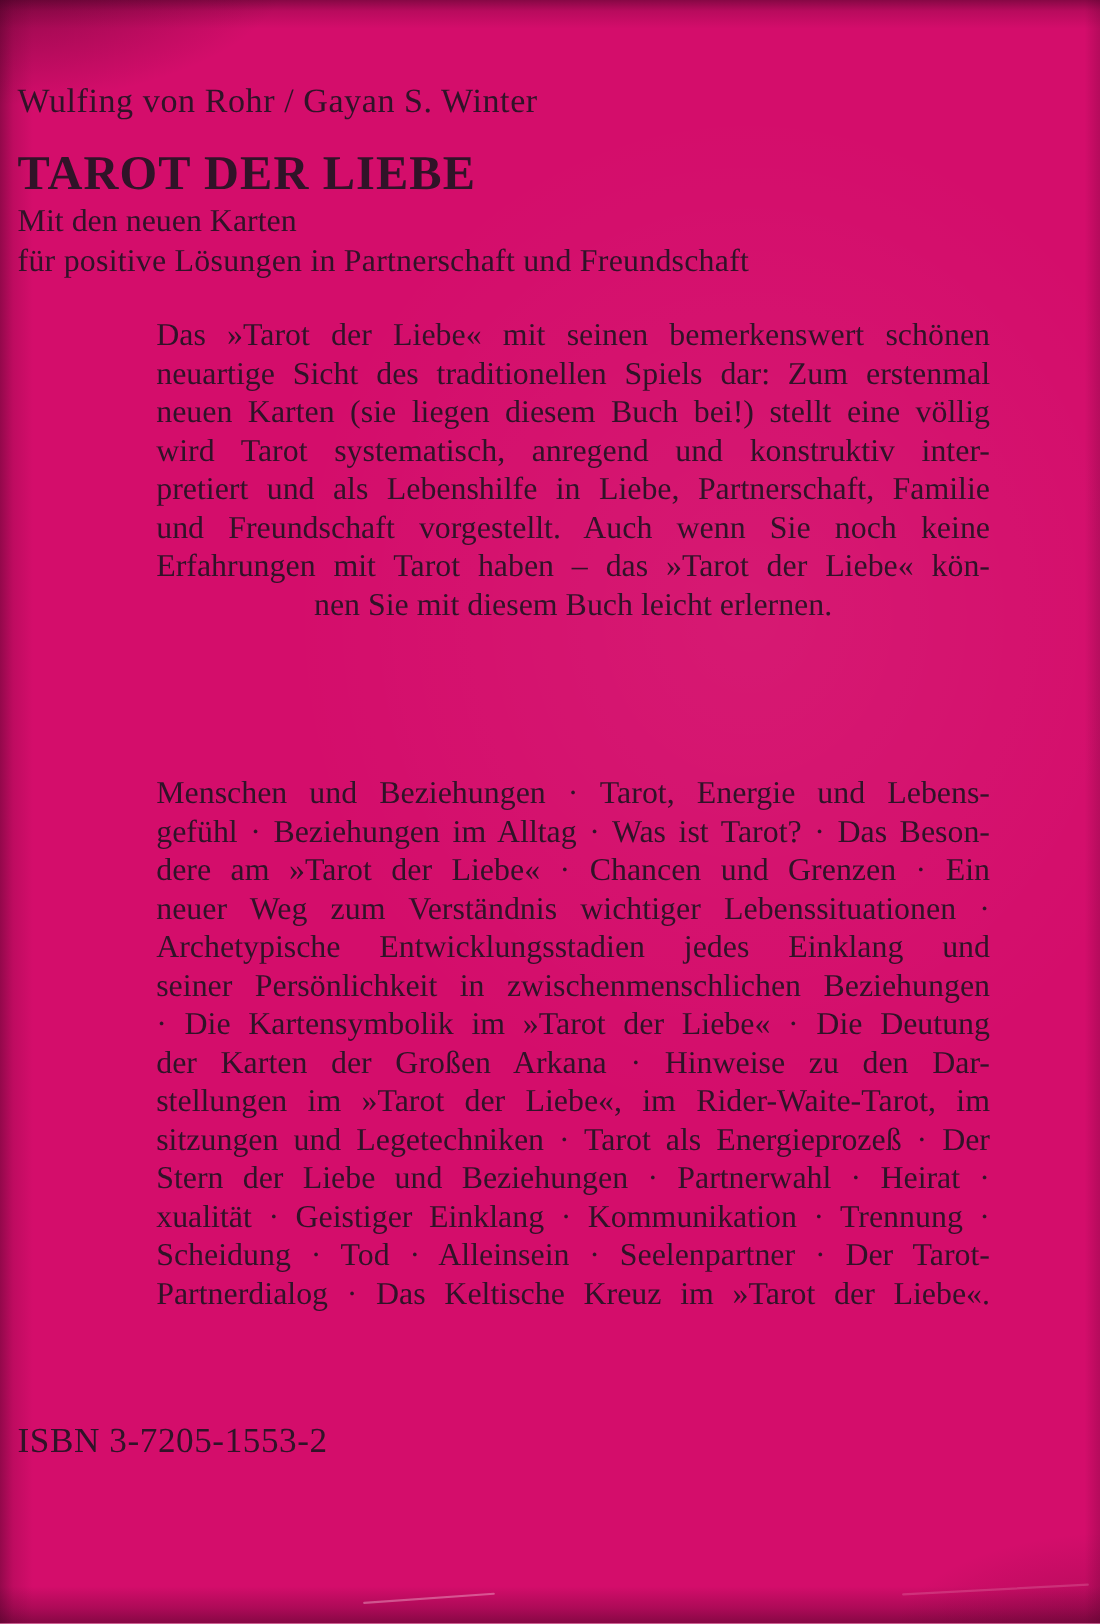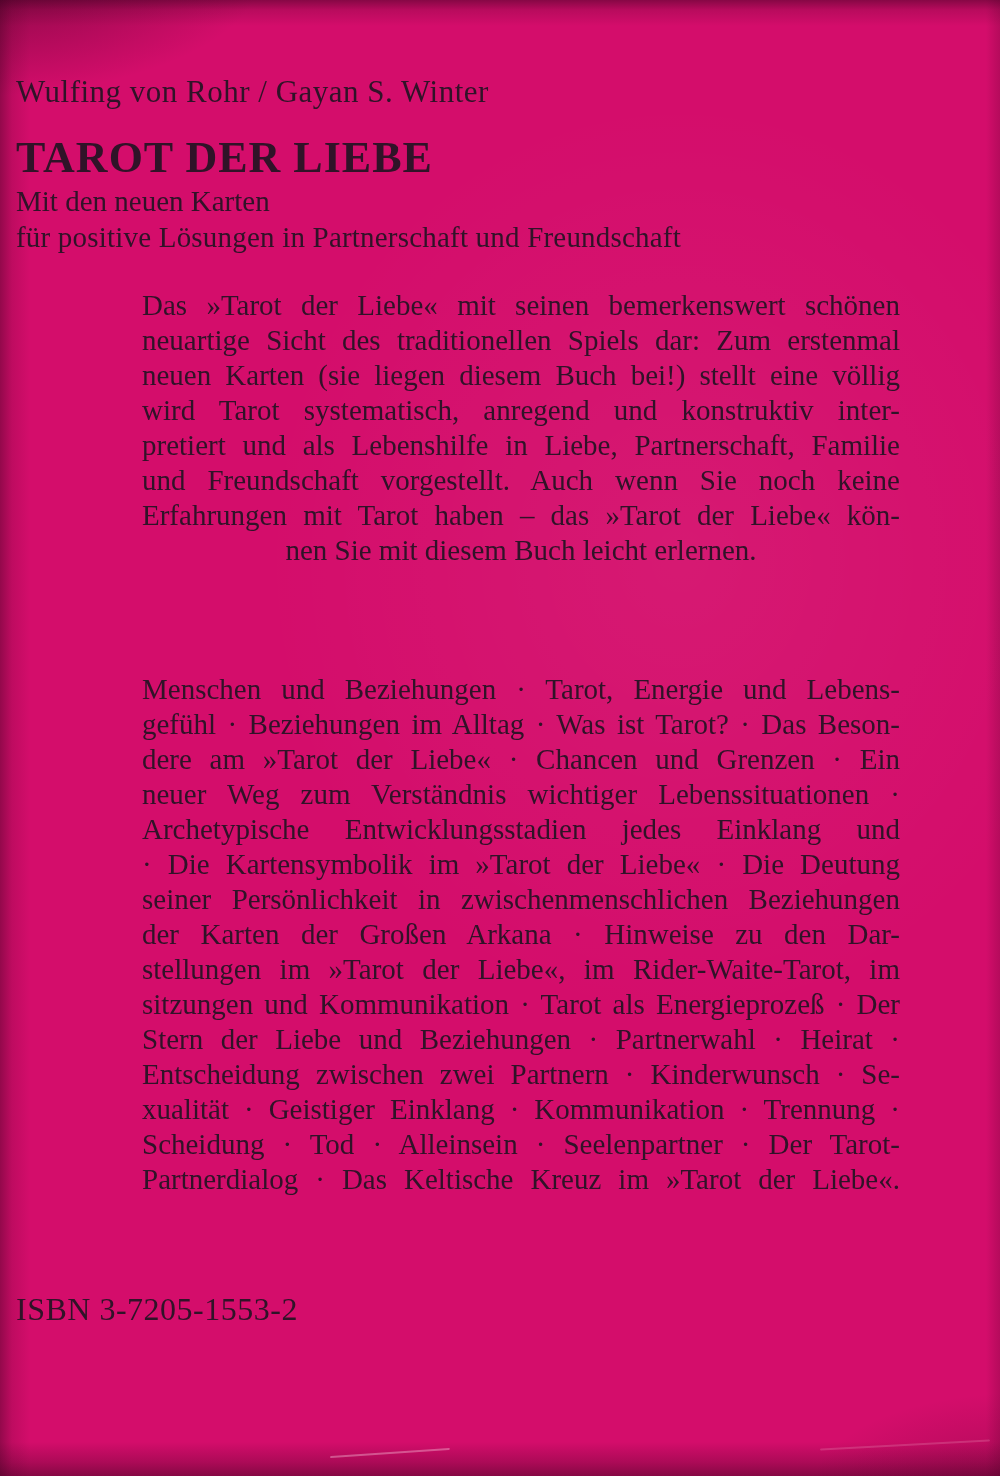--- a/index.html
+++ b/index.html
@@ -57,21 +57,21 @@
     white-space: nowrap;
   }
   .intro { top: 276px; }
   .intro .line:last-child { text-align: center; text-align-last: center; }
   .inhalt {
     top: 611px;
     font-size: 31px;
     font-style: italic;
     letter-spacing: 0.5px;
   }
-  .contents { top: 660px; }
+  .contents { top: 692px; }
   .isbn {
     top: 1291px;
     font-size: 32px;
     letter-spacing: 0.5px;
   }
   
   .scratch {
     position: absolute;
     background: rgba(255,220,235,0.35);
     border-radius: 2px;
@@ -104,27 +104,26 @@
       <div class="line">nen Sie mit diesem Buch leicht erlernen.</div>
     </div>
 
 
   <div class="lines contents">
       <div class="line">Menschen und Beziehungen · Tarot, Energie und Lebens-</div>
       <div class="line">gefühl · Beziehungen im Alltag · Was ist Tarot? · Das Beson-</div>
       <div class="line">dere am »Tarot der Liebe« · Chancen und Grenzen · Ein</div>
       <div class="line">neuer Weg zum Verständnis wichtiger Lebenssituationen ·</div>
       <div class="line">Archetypische Entwicklungsstadien jedes Einklang und</div>
+      <div class="line">seiner Persönlichkeit in zwischenmenschlichen Beziehungen</div>
       <div class="line">· Die Kartensymbolik im »Tarot der Liebe« · Die Deutung</div>
-      <div class="line">seiner Persönlichkeit in zwischenmenschlichen Beziehungen</div>
       <div class="line">der Karten der Großen Arkana · Hinweise zu den Dar-</div>
       <div class="line">stellungen im »Tarot der Liebe«, im Rider-Waite-Tarot, im</div>
-      <div class="line">sitzungen und Kommunikation · Tarot als Energieprozeß · Der</div>
+      <div class="line">sitzungen und Legetechniken · Tarot als Energieprozeß · Der</div>
       <div class="line">Stern der Liebe und Beziehungen · Partnerwahl · Heirat ·</div>
-      <div class="line">Entscheidung zwischen zwei Partnern · Kinderwunsch · Se-</div>
       <div class="line">xualität · Geistiger Einklang · Kommunikation · Trennung ·</div>
       <div class="line">Scheidung · Tod · Alleinsein · Seelenpartner · Der Tarot-</div>
       <div class="line">Partnerdialog · Das Keltische Kreuz im »Tarot der Liebe«.</div>
     </div>
 
   <div class="txt isbn">ISBN 3-7205-1553-2</div>
 
   <div class="scratch scratch-1"></div>
   <div class="scratch scratch-3"></div>
 </div>

